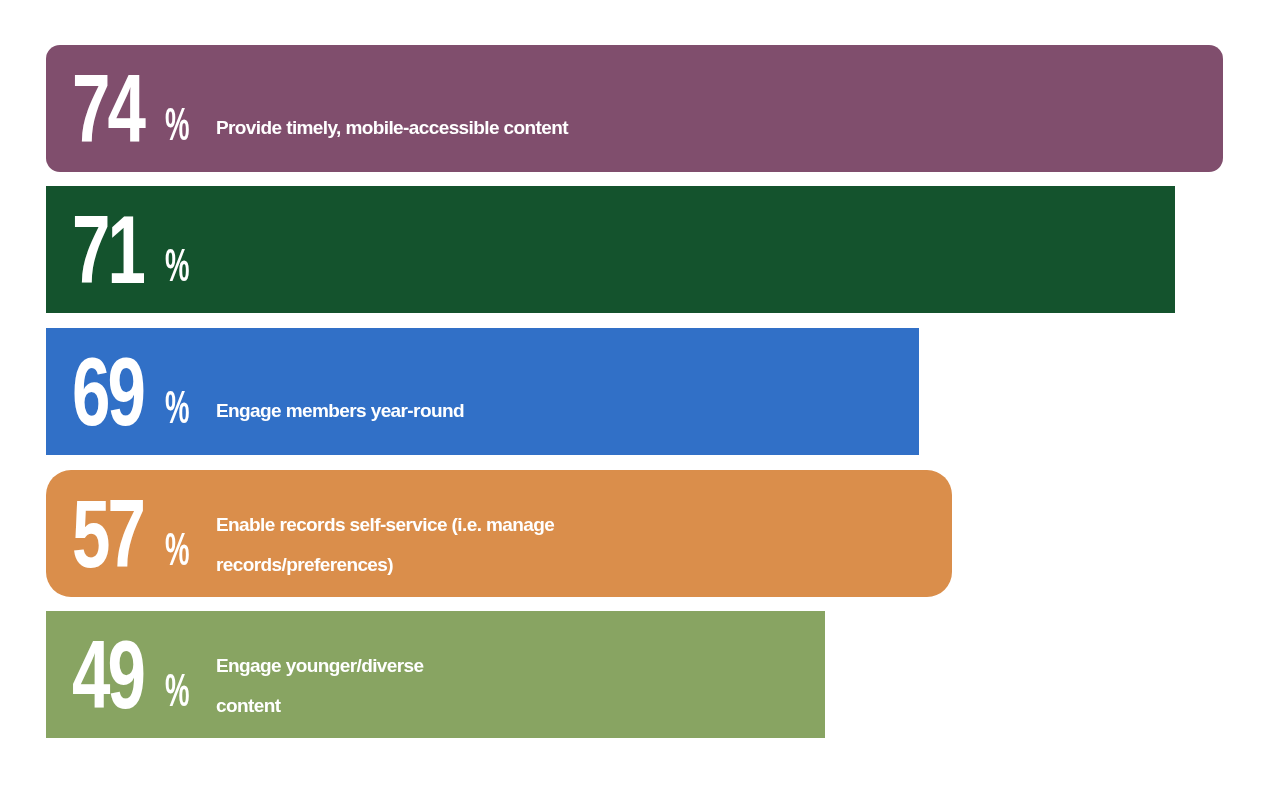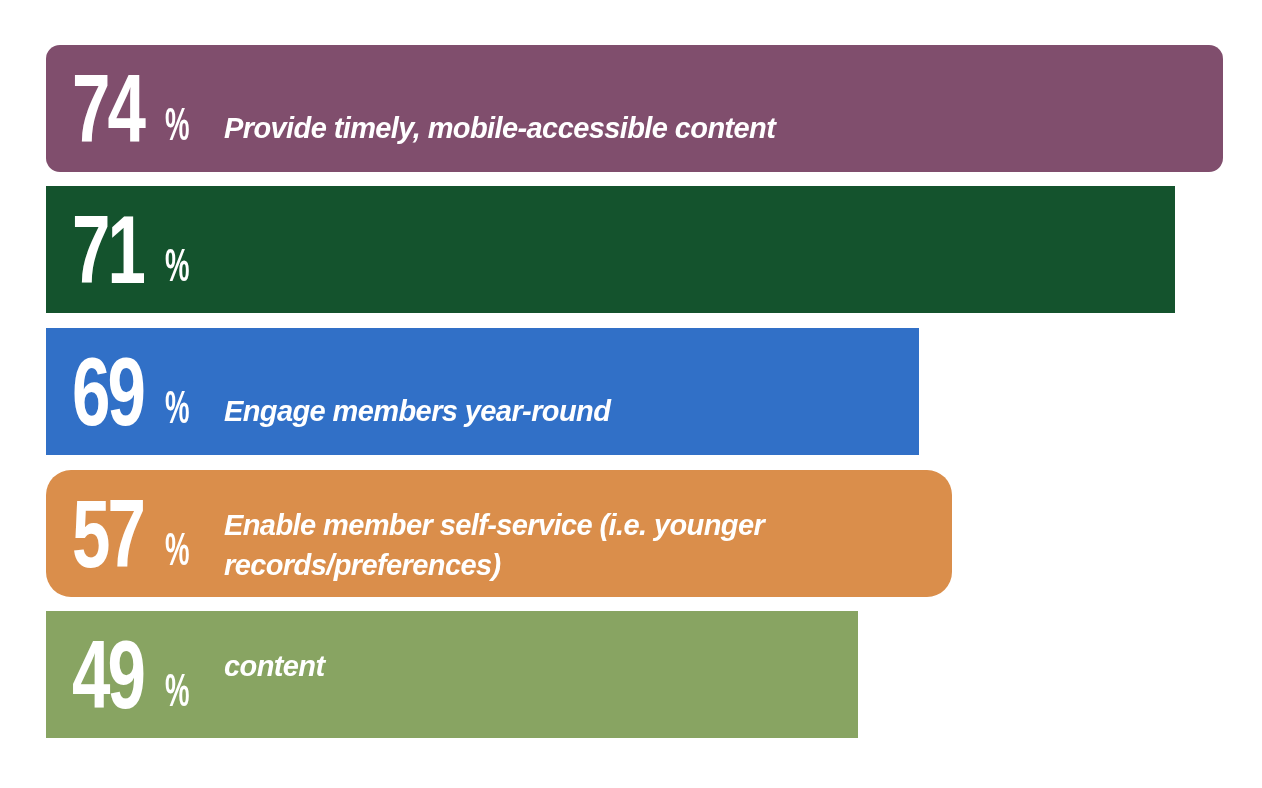--- a/index.html
+++ b/index.html
@@ -1,20 +1,20 @@
 <!DOCTYPE html>
 <html><head>
 <meta charset="utf-8">
 <style>
   html, body { margin:0; padding:0; background:#ffffff; }
   body { width:1262px; height:788px; position:relative; overflow:hidden; font-family:"Liberation Sans", sans-serif; }
   .bar { position:absolute; left:46px; height:127px; color:#fff; }
   .num { position:absolute; left:26px; top:14px; font-family:"Liberation Sans", sans-serif; font-weight:bold; font-size:96px; line-height:100px; letter-spacing:-4px; transform:scaleX(0.72); transform-origin:left center; }
   .pct { position:absolute; left:119px; top:56px; font-weight:bold; font-size:46px; line-height:46px; transform:scaleX(0.6); transform-origin:left center; }
-  .label { position:absolute; left:178px; font-weight:bold; font-size:29px; line-height:40px; letter-spacing:-0.6px; white-space:nowrap;font-style:italic; }
+  .label { position:absolute; left:170px; font-weight:bold; font-size:19px; line-height:40px; letter-spacing:-0.6px; white-space:nowrap; }
   .label.one { top:63px; }
   .label.two { top:35px; }
 </style>
 </head>
 <body>
 
 <div>
   <div class="bar" style="top:45px;width:1177px;background:#804e6d;border-radius:14px;">
     <span class="num">74</span>
     <span class="pct">%</span>
@@ -29,25 +29,26 @@
   <div class="bar" style="top:328px;width:873px;background:#3170c7;">
     <span class="num">69</span>
     <span class="pct">%</span>
     <div class="label one"><span>Engage members year-round</span></div>
   </div>
 
   <div class="bar" style="top:470px;width:906px;background:#da8e4b;border-radius:25px;">
     <span class="num">57</span>
     <span class="pct">%</span>
     <div class="label two">
-      <div>Enable member self-service (i.e. younger</div>
+      <div>Enable records self-service (i.e. manage</div>
       <div>records/preferences)</div>
     </div>
   </div>
 
-  <div class="bar" style="top:611px;width:779px;background:#88a462;padding-left:33px;">
+  <div class="bar" style="top:611px;width:779px;background:#88a462;">
     <span class="num">49</span>
     <span class="pct">%</span>
     <div class="label two">
+      <div>Engage younger/diverse</div>
       <div>content</div>
     </div>
   </div>
 </div>
 
 </body></html>

